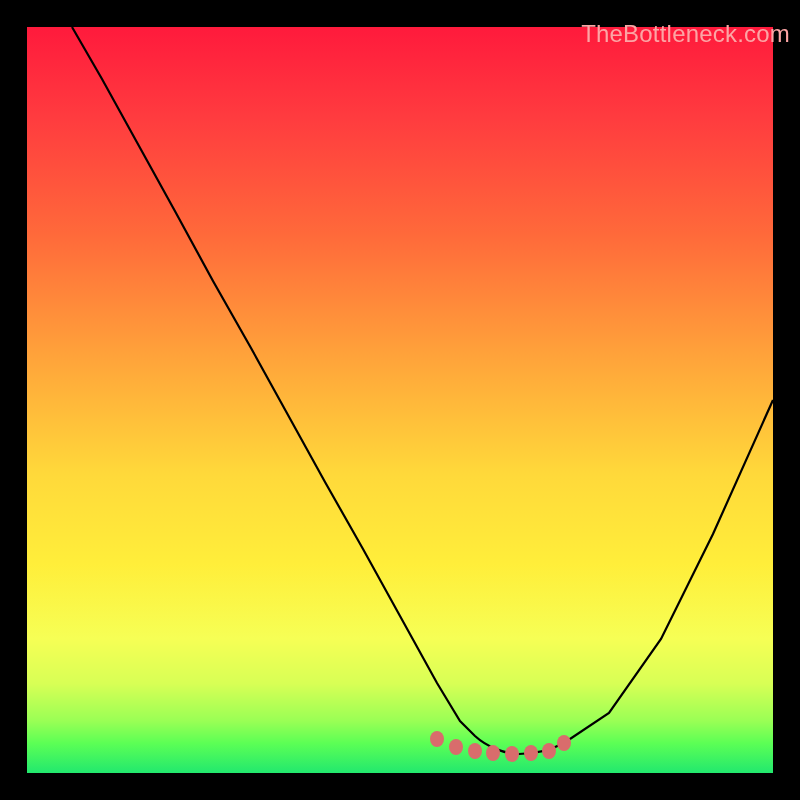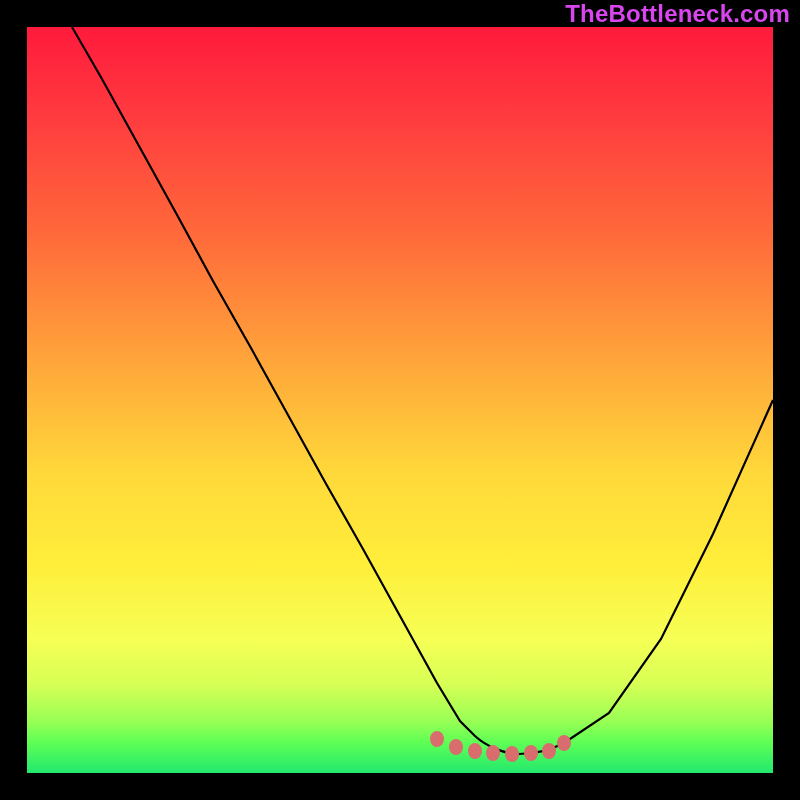--- a/index.html
+++ b/index.html
@@ -36,25 +36,25 @@
       #ffee3a 72%,
       #f6ff55 82%,
       #d8ff55 88%,
       #9aff55 93%,
       #5cff55 96%,
       #22e86e 100%
     );
   }
   .watermark {
     position: absolute;
-    top: 0;
+    top: 20px;
     right: 10px;
-    color: #d946ef;
+    color: #fca5a5;
     font-size: 24px;
-    font-weight: 700;
+    font-weight: 400;
     letter-spacing: 0.2px;
     user-select: none;
   }
   svg.curve {
     position: absolute;
     left: 27px;
     top: 27px;
     width: 746px;
     height: 746px;
     overflow: visible;

